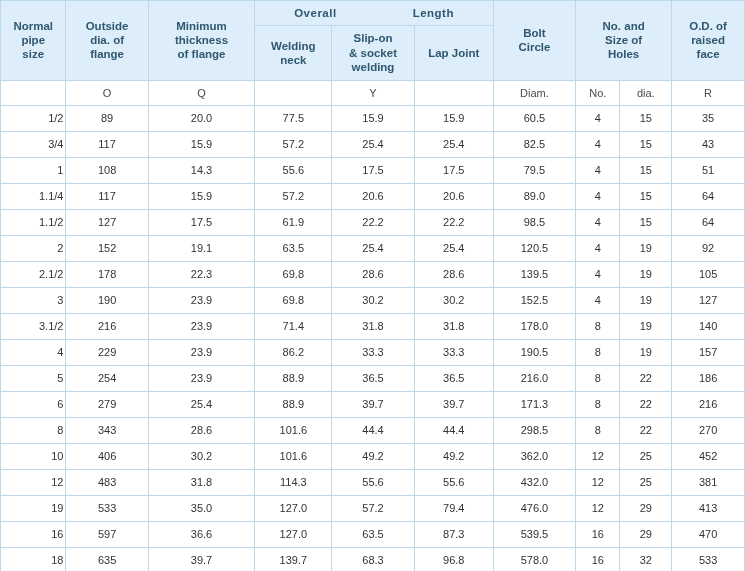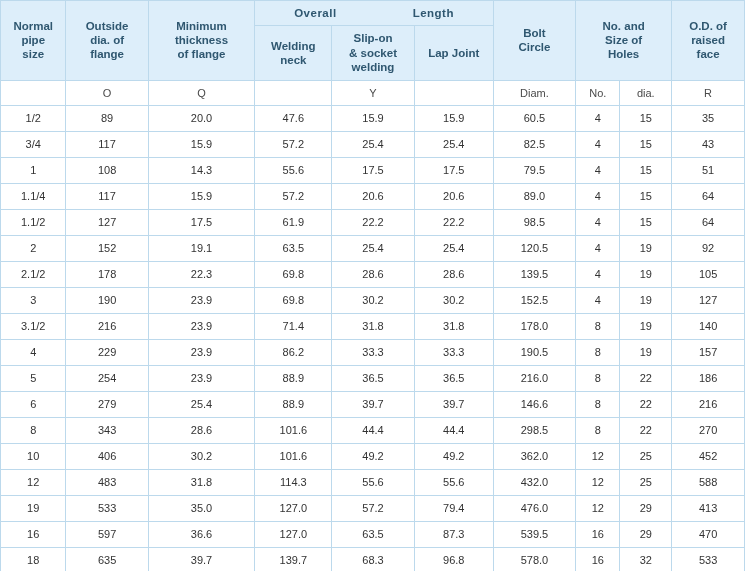--- a/index.html
+++ b/index.html
@@ -48,20 +48,21 @@
     height: 20px;
   }
   
   #flange-table tbody td {
     background: #ffffff;
     height: 21px;
     color: #333333;
   }
   #flange-table tbody tr td:first-child {
     color: #333333;
+    text-align: right;
   }
   
   col.c-size    { width: 62px; }
   col.c-od      { width: 78px; }
   col.c-thick   { width: 101px; }
   col.c-weld    { width: 73px; }
   col.c-slip    { width: 78px; }
   col.c-lap     { width: 75px; }
   col.c-bolt    { width: 78px; }
   col.c-no      { width: 42px; }
@@ -120,21 +121,21 @@
       <td></td>
       <td>Diam.</td>
       <td>No.</td>
       <td>dia.</td>
       <td>R</td>
     </tr>
   <tr>
         <td>1/2</td>
         <td>89</td>
         <td>20.0</td>
-        <td>47.6</td>
+        <td>77.5</td>
         <td>15.9</td>
         <td>15.9</td>
         <td>60.5</td>
         <td>4</td>
         <td>15</td>
         <td>35</td>
       </tr>
       <tr>
         <td>3/4</td>
         <td>117</td>
@@ -255,21 +256,21 @@
         <td>22</td>
         <td>186</td>
       </tr>
       <tr>
         <td>6</td>
         <td>279</td>
         <td>25.4</td>
         <td>88.9</td>
         <td>39.7</td>
         <td>39.7</td>
-        <td>146.6</td>
+        <td>171.3</td>
         <td>8</td>
         <td>22</td>
         <td>216</td>
       </tr>
       <tr>
         <td>8</td>
         <td>343</td>
         <td>28.6</td>
         <td>101.6</td>
         <td>44.4</td>
@@ -294,21 +295,21 @@
       <tr>
         <td>12</td>
         <td>483</td>
         <td>31.8</td>
         <td>114.3</td>
         <td>55.6</td>
         <td>55.6</td>
         <td>432.0</td>
         <td>12</td>
         <td>25</td>
-        <td>588</td>
+        <td>381</td>
       </tr>
       <tr>
         <td>19</td>
         <td>533</td>
         <td>35.0</td>
         <td>127.0</td>
         <td>57.2</td>
         <td>79.4</td>
         <td>476.0</td>
         <td>12</td>

